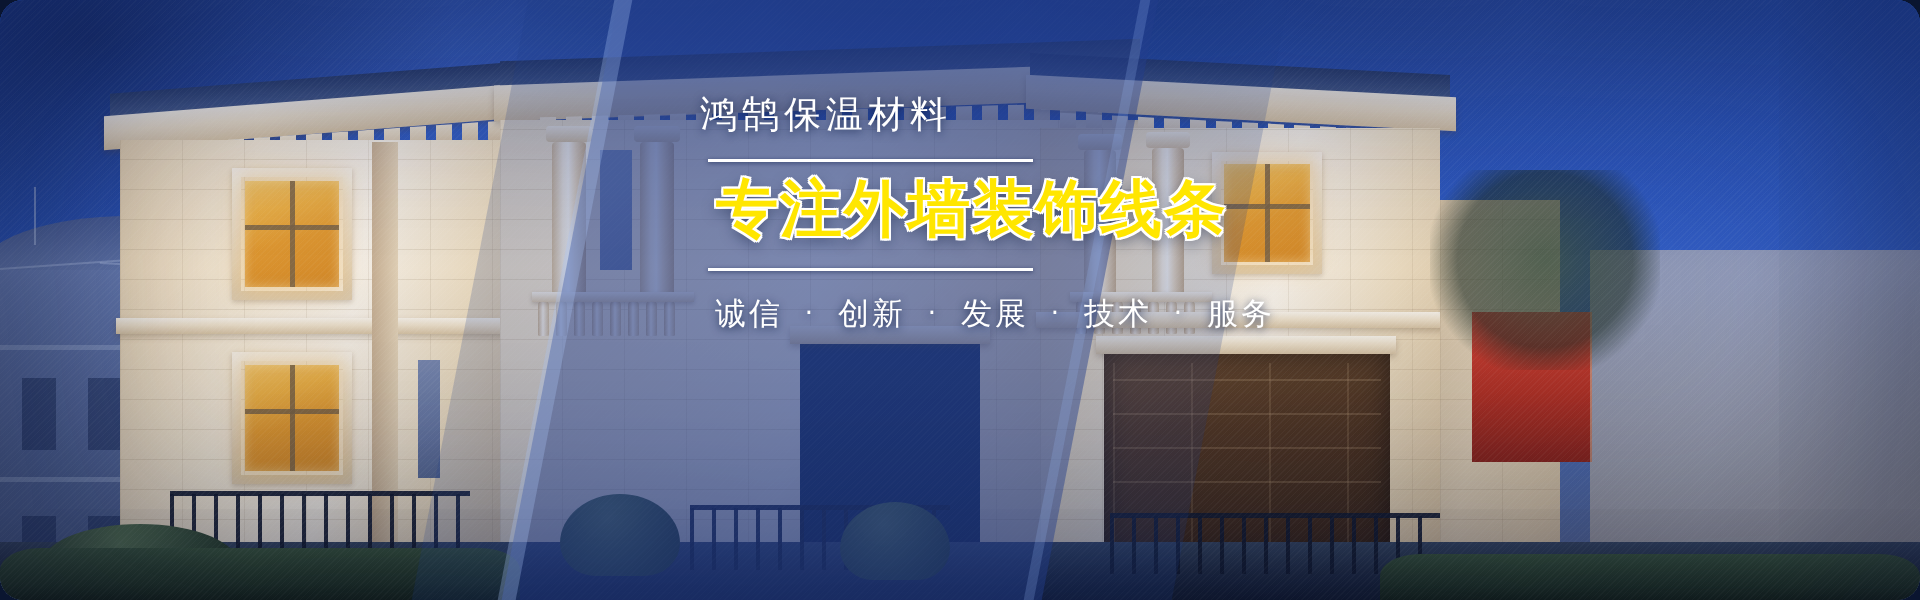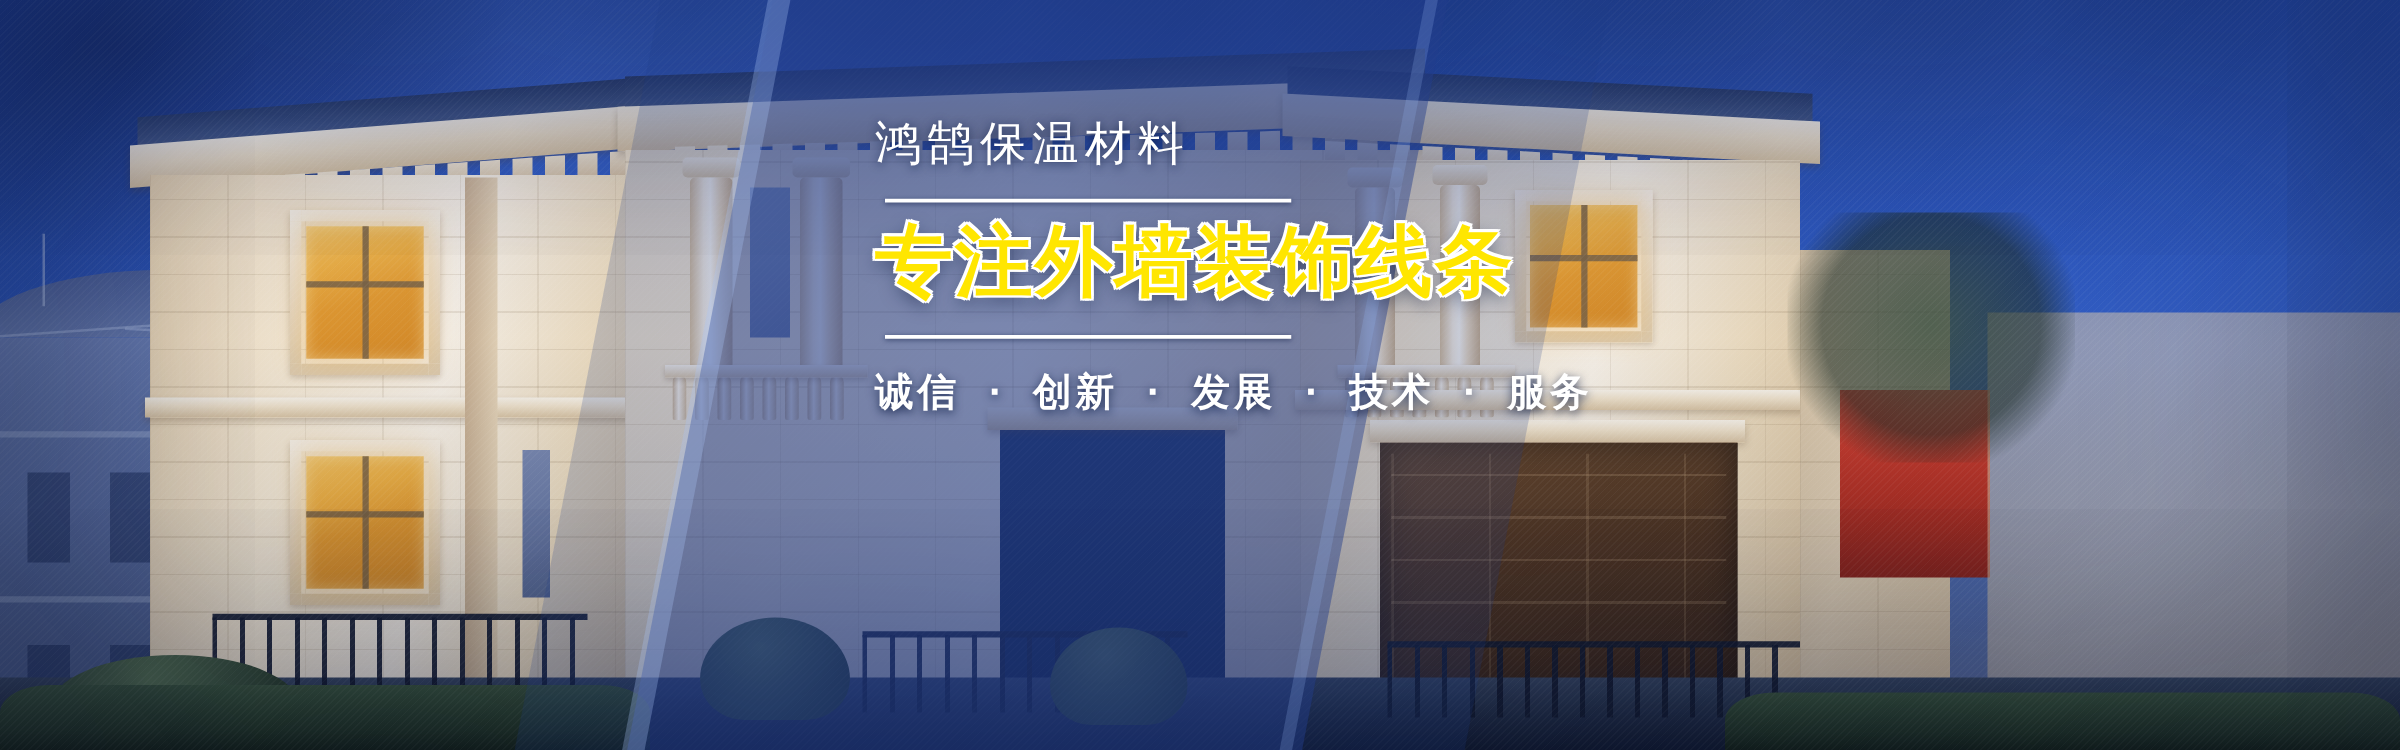--- a/index.html
+++ b/index.html
@@ -1,20 +1,21 @@
 <!DOCTYPE html>
 <html><head>
 <meta charset="utf-8">
 <style>
   html,body{margin:0;padding:0;background:#0a1530;}
   *{box-sizing:border-box;}
   #banner{
     position:relative;width:1920px;height:600px;overflow:hidden;
     font-family:"DejaVu Sans","Liberation Sans",sans-serif;
     background:#1c3f91;
+    border-radius:23px;
   }
 
   
   .sky{
     position:absolute;inset:0;
     background:
       radial-gradient(1200px 520px at 22% 6%, #3a63c8 0%, rgba(58,99,200,0) 62%),
       radial-gradient(900px 420px at 76% 2%, #2f55b4 0%, rgba(47,85,180,0) 60%),
       linear-gradient(178deg,#1f47a8 0%,#2a55bb 28%,#3560c6 52%,#2e4f9e 74%,#24396f 100%);
   }
@@ -206,30 +207,31 @@
   }
   .headline{
     margin-top:14px;
     font-size:62px;line-height:1.06;font-weight:700;color:#ffe600;
     letter-spacing:2px;white-space:nowrap;
     text-shadow:
       -2px 0 0 #fff, 2px 0 0 #fff, 0 -2px 0 #fff, 0 2px 0 #fff,
       -2px -2px 0 #fff, 2px -2px 0 #fff, -2px 2px 0 #fff, 2px 2px 0 #fff,
       0 5px 14px rgba(8,20,55,.55);
   }
-  .headline .l2{display:block;}
+  .headline .l2{display:block;margin-left:16px;}
   .rule-bot{
     width:325px;height:3px;background:#ffffff;margin:26px 0 0 8px;
     box-shadow:0 1px 4px rgba(10,25,65,.6);
   }
   .tagline{
     margin-top:22px;
-    font-size:31px;color:#ffffff;letter-spacing:3px;font-weight:700;
+    font-size:31px;color:#ffffff;letter-spacing:3px;font-weight:400;
     white-space:nowrap;
     text-shadow:0 2px 8px rgba(10,25,65,.8);
+    margin-left:15px;
   }
   .tagline .dot{padding:0 9px;font-size:26px;vertical-align:2px;}
 </style>
 </head>
 <body>
 
 <div id="banner">
 
   <div class="sky"></div>
   <div class="sky-glow"></div>

